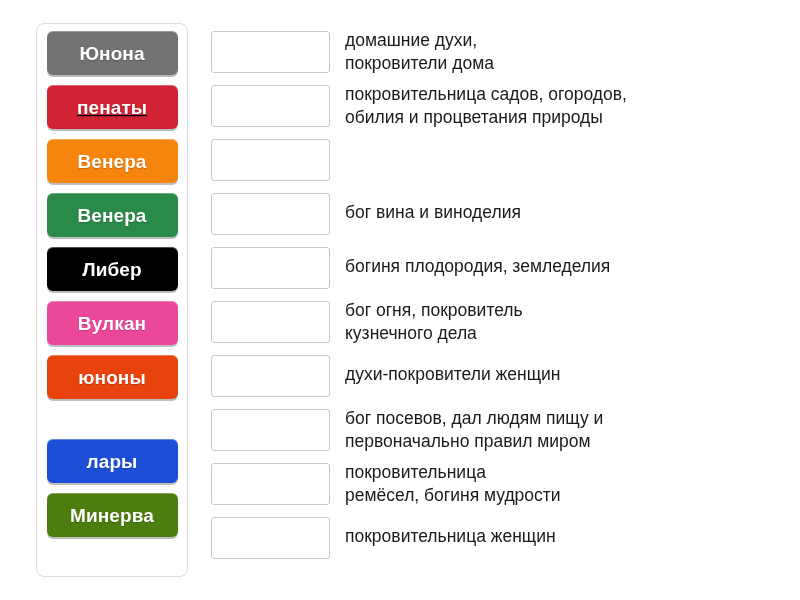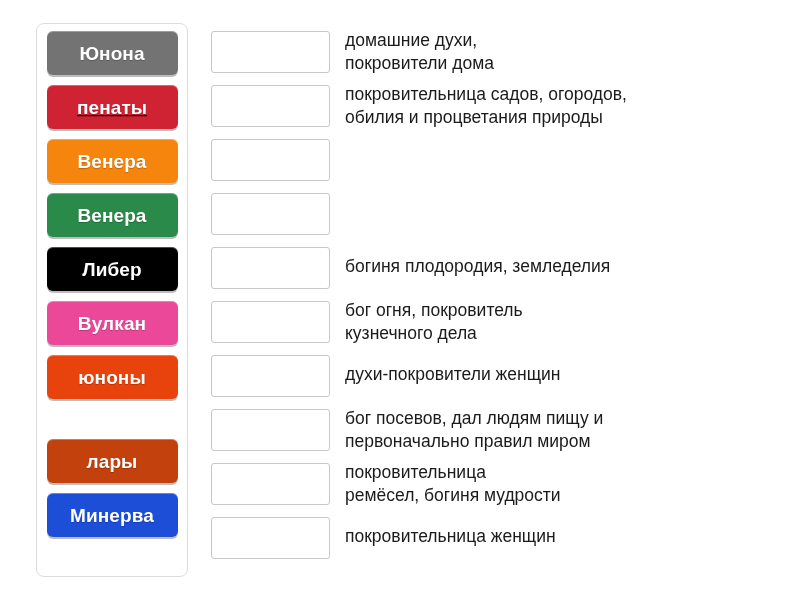--- a/index.html
+++ b/index.html
@@ -105,44 +105,45 @@
     </div>
     <div class="tile" style="background: #000000;">
       <span class="tile-label">Либер</span>
     </div>
     <div class="tile" style="background: #ec4899;">
       <span class="tile-label">Вулкан</span>
     </div>
     <div class="tile" style="background: rgb(232, 67, 13);">
       <span class="tile-label">юноны</span>
     </div>
-    <div class="tile" style="background: #c2410c; margin-top: 40px;">
+    <div class="tile" style="background: #1d4ed8; margin-top: 40px;">
       <span class="tile-label">лары</span>
     </div>
-    <div class="tile" style="background: #1d4ed8;">
+    <div class="tile" style="background: #4d7c0f;">
       <span class="tile-label">Минерва</span>
     </div>
   </div>
 
 <div id="rows-panel">
     <div class="row two-line">
       <div class="dropbox"></div>
       <div class="definition">домашние духи,
 покровители дома</div>
     </div>
     <div class="row two-line">
       <div class="dropbox"></div>
       <div class="definition">покровительница садов, огородов,
 обилия и процветания природы</div>
     </div>
     <div class="row two-line">
       <div class="dropbox"></div>
     </div>
     <div class="row one-line">
       <div class="dropbox"></div>
+      <div class="definition">бог вина и виноделия</div>
     </div>
     <div class="row one-line">
       <div class="dropbox"></div>
       <div class="definition">богиня плодородия, земледелия</div>
     </div>
     <div class="row two-line">
       <div class="dropbox"></div>
       <div class="definition">бог огня, покровитель
 кузнечного дела</div>
     </div>

